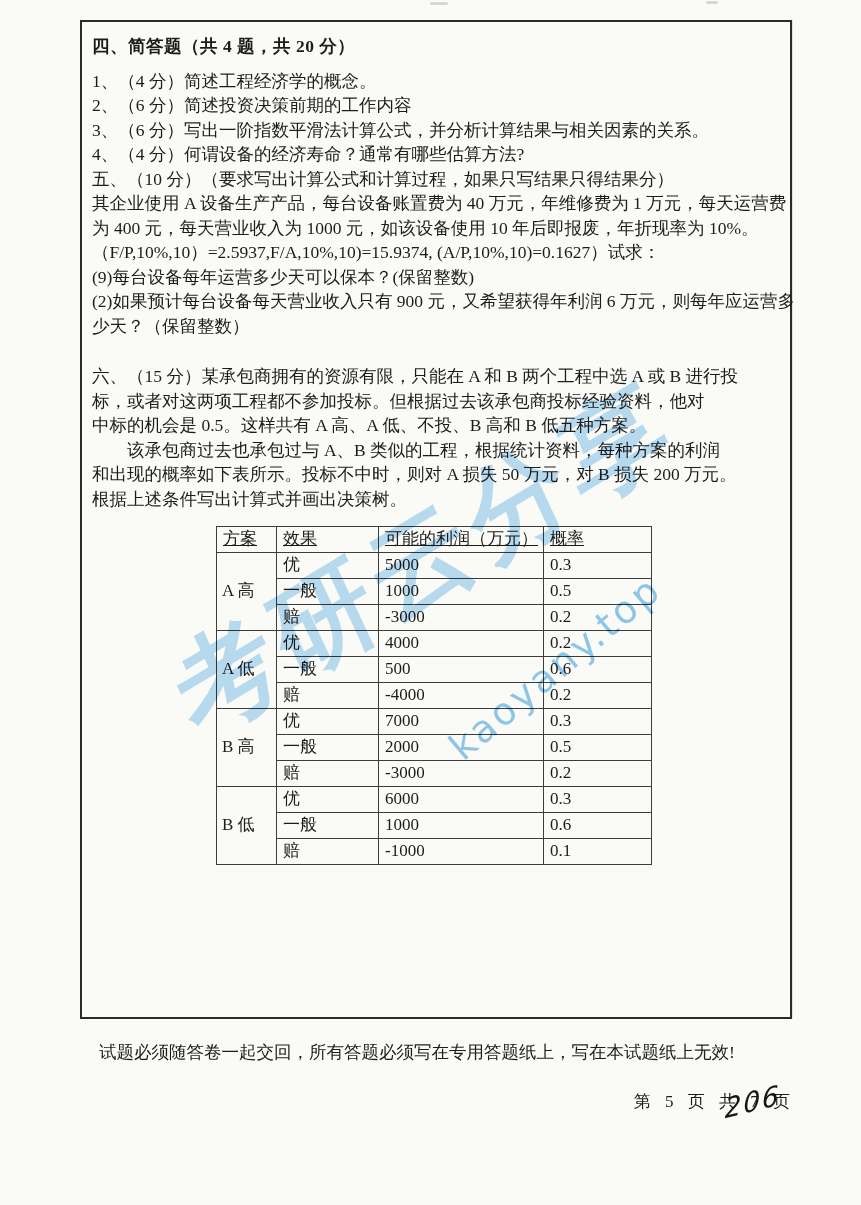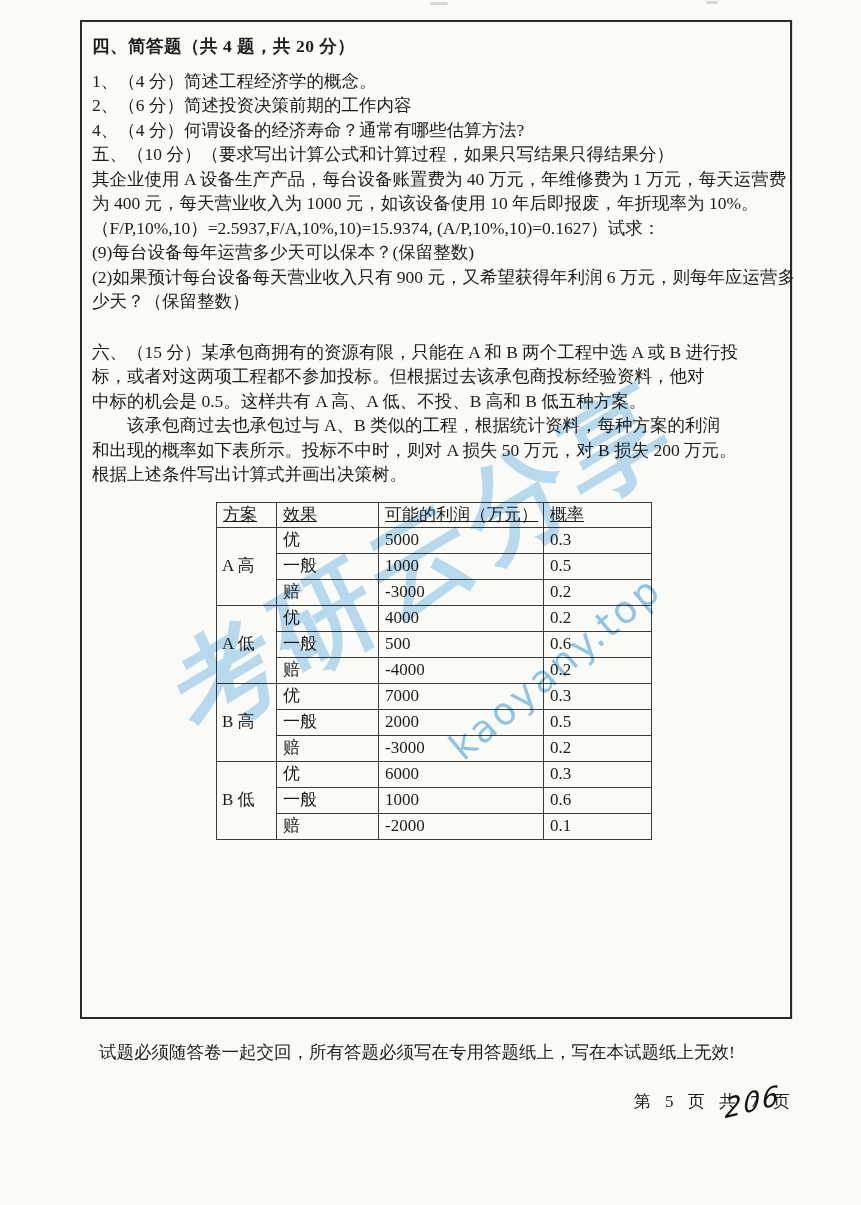--- a/index.html
+++ b/index.html
@@ -95,20 +95,21 @@
   <div class="wm wm-cn">考研云分享</div>
   <div class="wm wm-site">kaoyany.top</div>
 
   <div class="frame">
     <div class="content">
 
       <div class="line t4">四、简答题（共 4 题，共 20 分）</div>
 
       <div class="line">1、（4 分）简述工程经济学的概念。</div>
       <div class="line">2、（6 分）简述投资决策前期的工作内容</div>
+      <div class="line">3、（6 分）写出一阶指数平滑法计算公式，并分析计算结果与相关因素的关系。</div>
       <div class="line">4、（4 分）何谓设备的经济寿命？通常有哪些估算方法?</div>
 
       <div class="line">五、（10 分）（要求写出计算公式和计算过程，如果只写结果只得结果分）</div>
       <div class="line">其企业使用 A 设备生产产品，每台设备账置费为 40 万元，年维修费为 1 万元，每天运营费</div>
       <div class="line">为 400 元，每天营业收入为 1000 元，如该设备使用 10 年后即报废，年折现率为 10%。</div>
       <div class="line">（F/P,10%,10）=2.5937,F/A,10%,10)=15.9374, (A/P,10%,10)=0.1627）试求：</div>
       <div class="line">(9)每台设备每年运营多少天可以保本？(保留整数)</div>
       <div class="line">(2)如果预计每台设备每天营业收入只有 900 元，又希望获得年利润 6 万元，则每年应运营多</div>
       <div class="line">少天？（保留整数）</div>
 
@@ -195,21 +196,21 @@
           <td>6000</td>
           <td>0.3</td>
         </tr>
         <tr>
           <td>一般</td>
           <td>1000</td>
           <td>0.6</td>
         </tr>
         <tr>
           <td>赔</td>
-          <td>-2000</td>
+          <td>-1000</td>
           <td>0.1</td>
         </tr>
       </tbody>
         </table>
 
     </div>
   </div>
 
   <div class="notice">试题必须随答卷一起交回，所有答题必须写在专用答题纸上，写在本试题纸上无效!</div>
   <div class="pageinfo">第 5 页 共 7 页</div>

